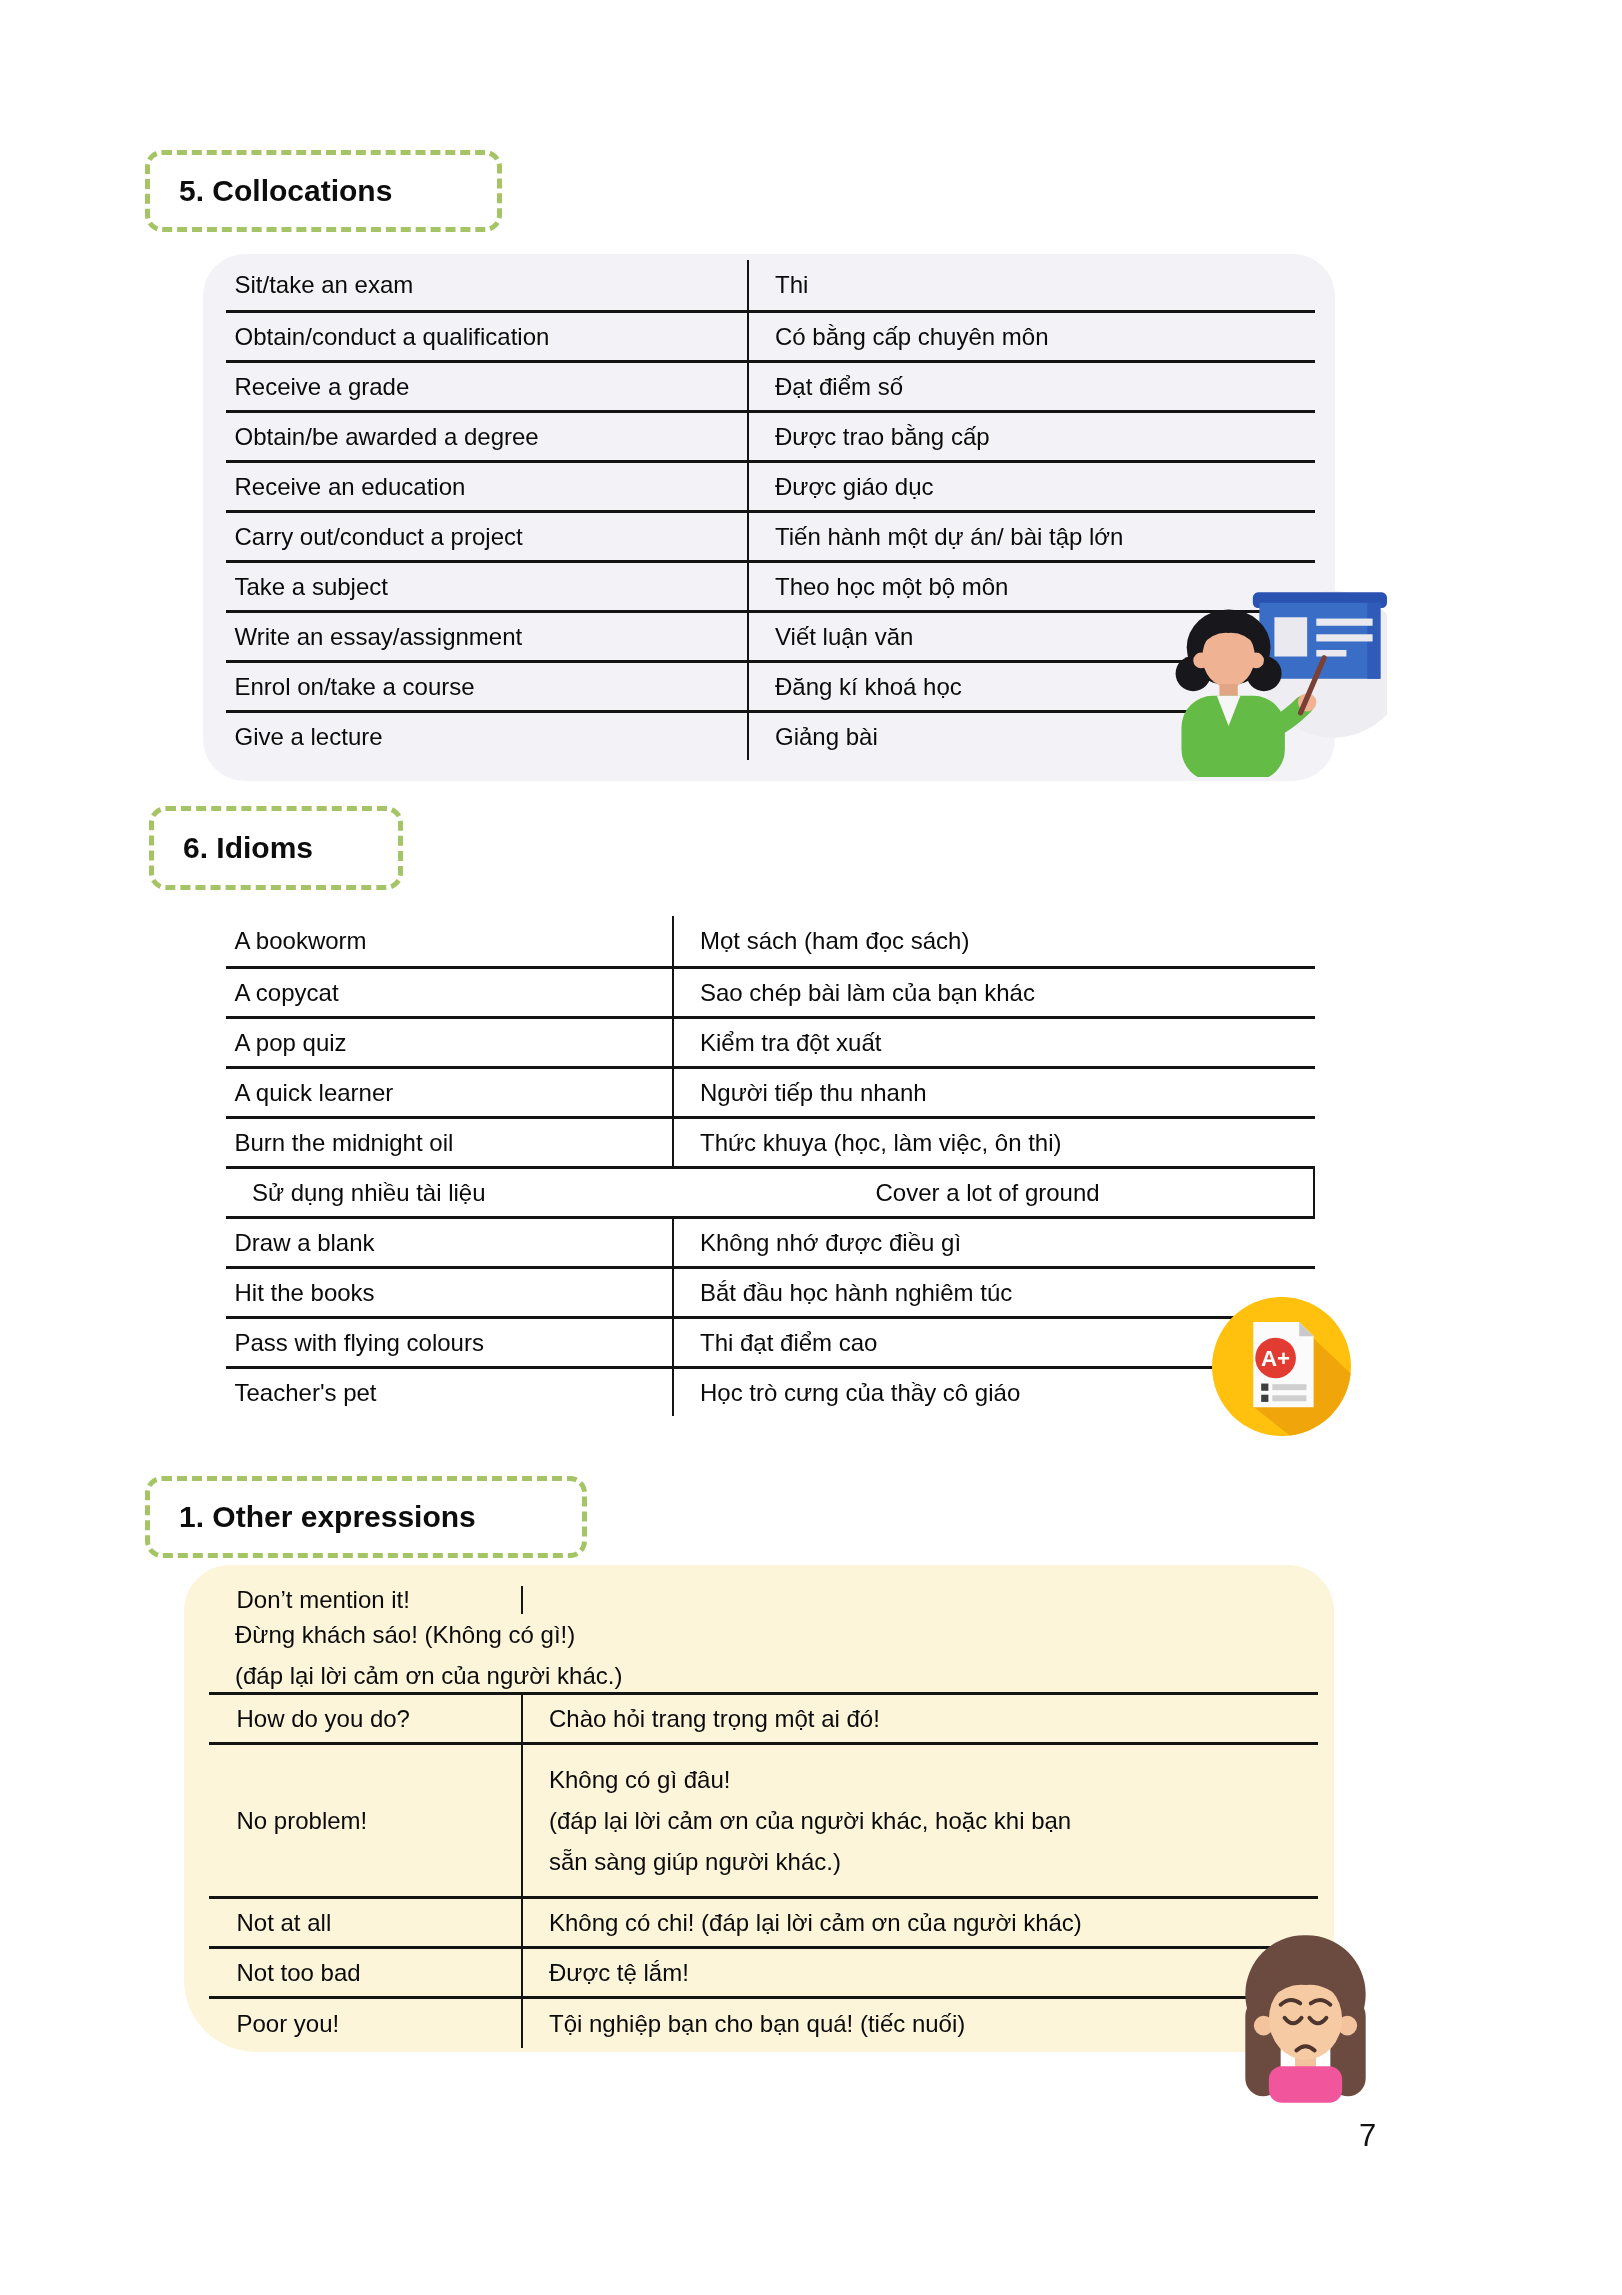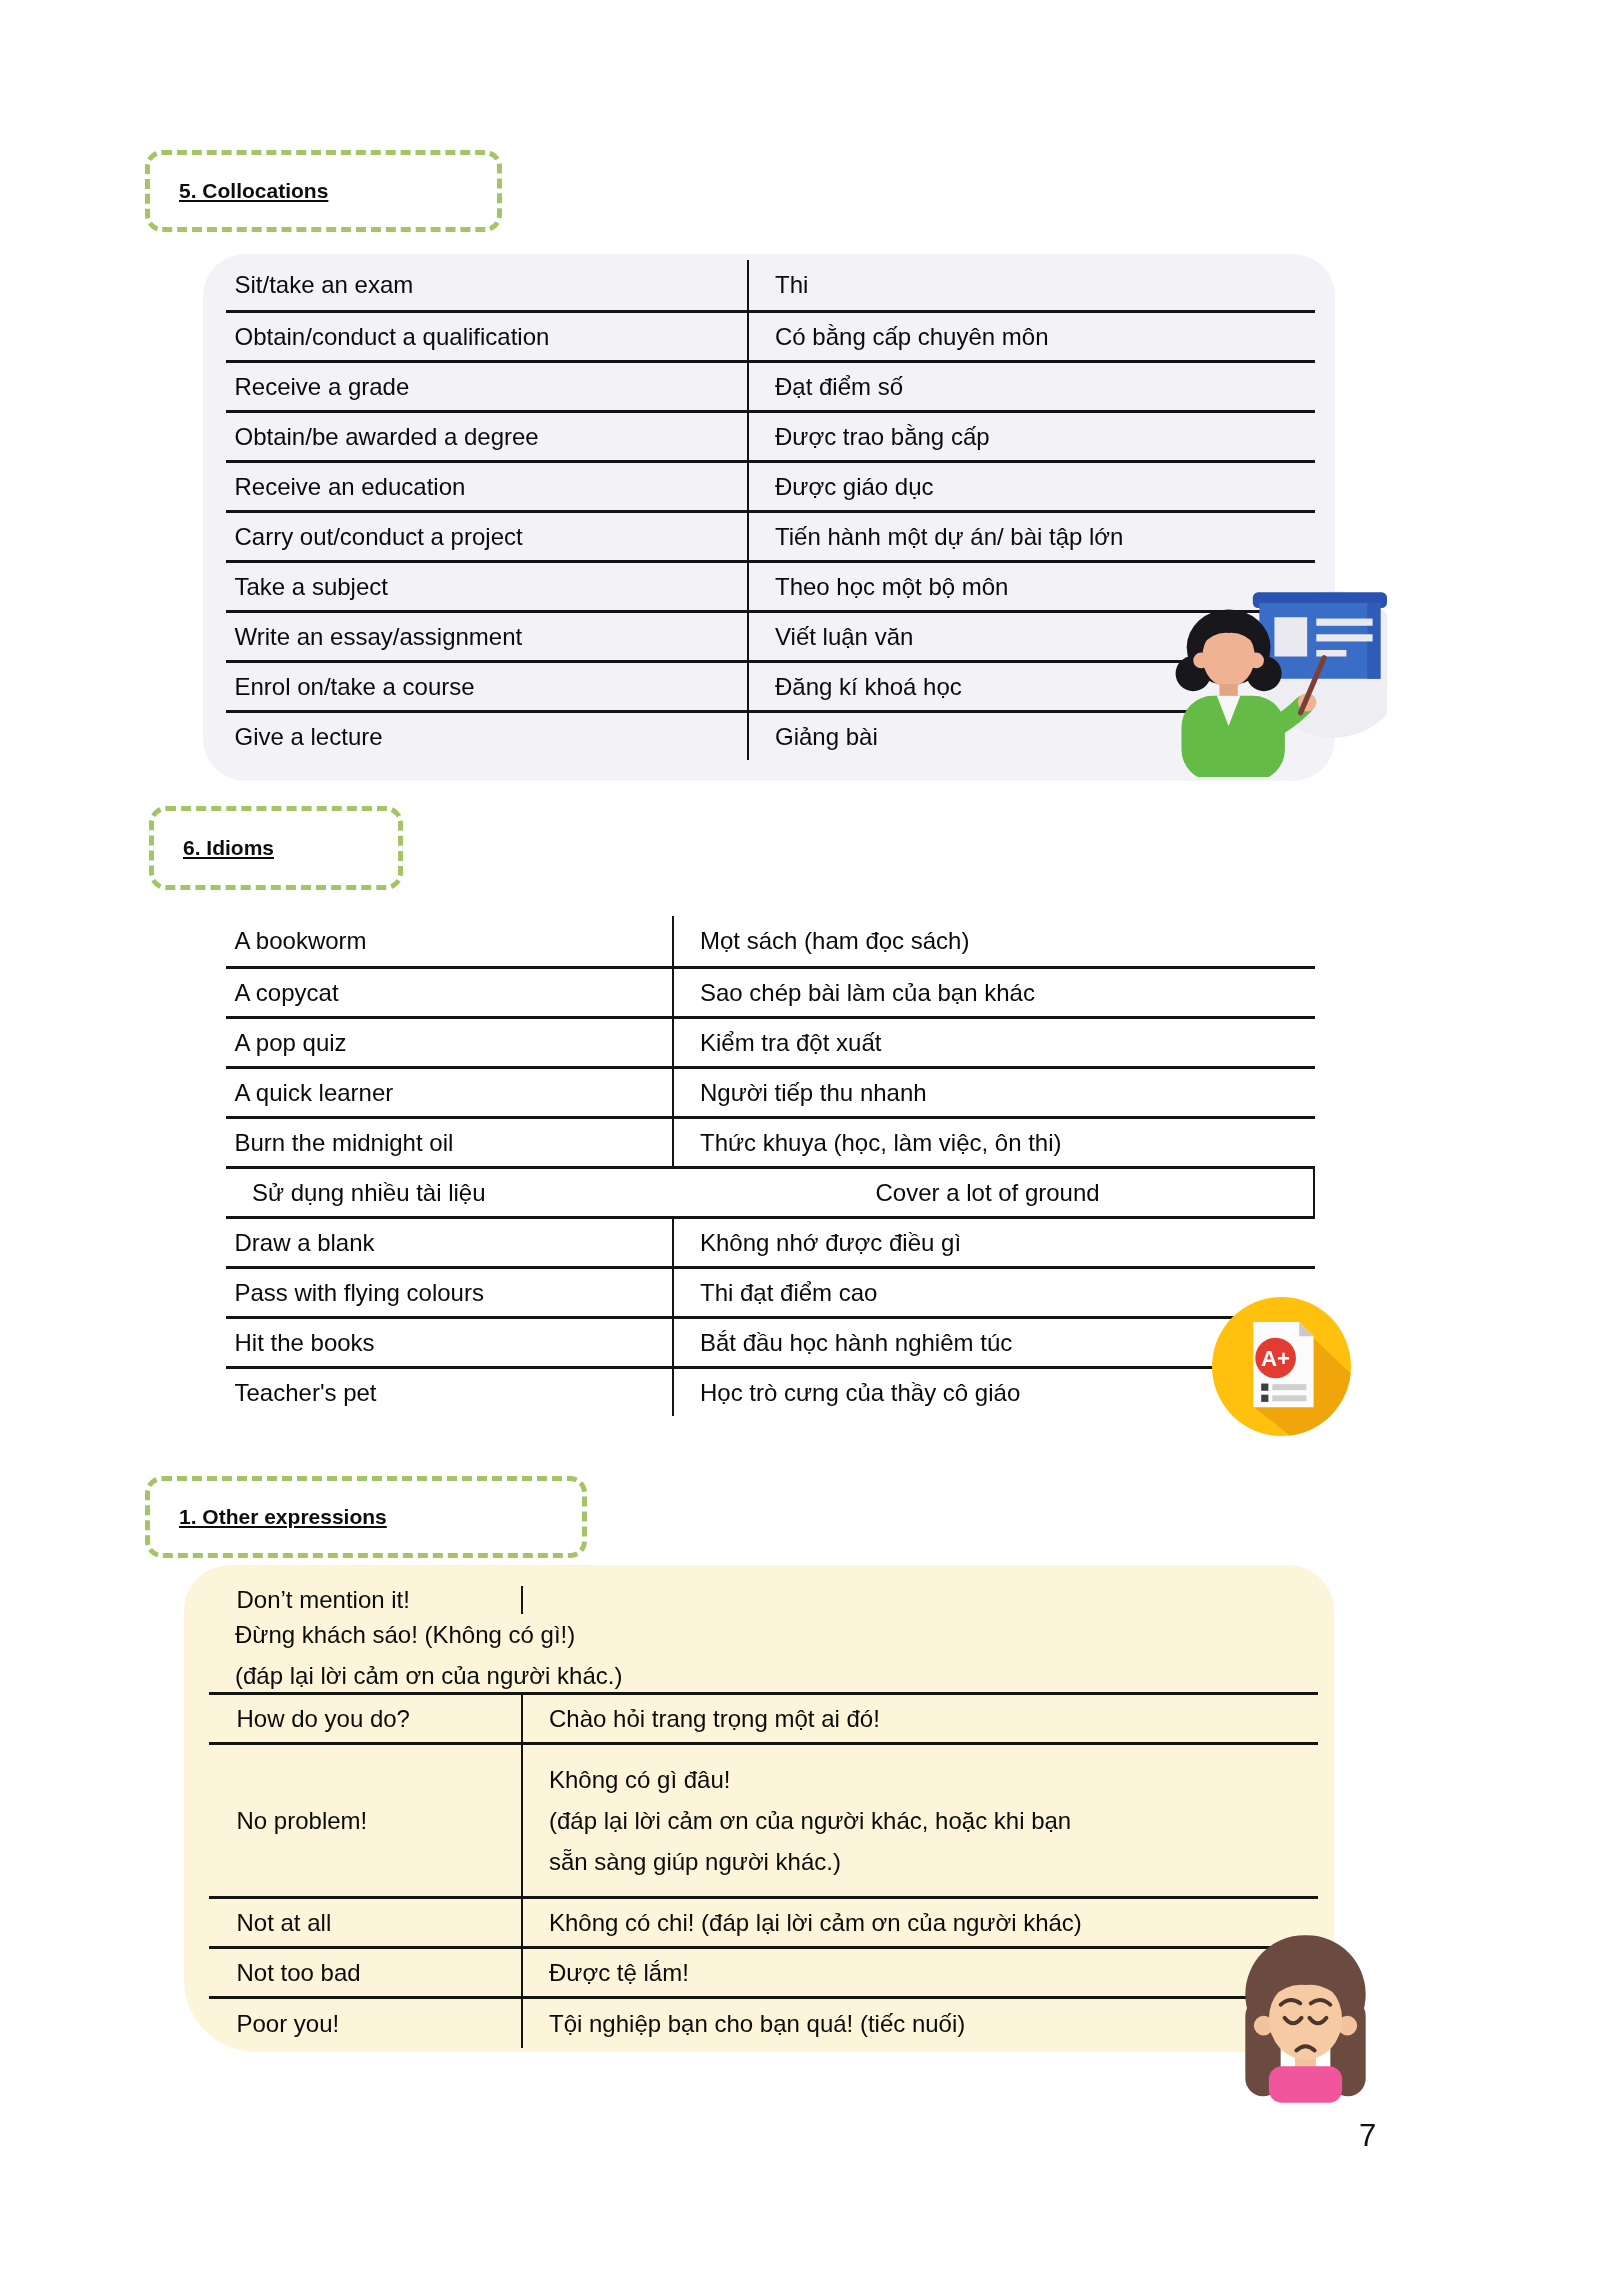--- a/index.html
+++ b/index.html
@@ -7,21 +7,21 @@
     position:relative;width:1622px;height:2295px;background:#ffffff;overflow:hidden;
     font-family:"Liberation Sans","DejaVu Sans",sans-serif;color:#101010;
   }
   
   .section-box{
     position:absolute;box-sizing:border-box;
     border:5.9px dashed #a4c465;border-radius:17px;
     display:flex;align-items:center;
     padding-left:29px;background:#ffffff;
   }
-  .section-box .title{font-size:21px;font-weight:bold;color:#0d0d0d;letter-spacing:0;text-decoration:underline;}
+  .section-box .title{font-size:30px;font-weight:bold;color:#0d0d0d;letter-spacing:0;}
   #box-collocations{left:145px;top:150px;width:357px;height:82px;}
   #box-idioms{left:149px;top:806px;width:254px;height:84px;}
   #box-other{left:145px;top:1476px;width:442px;height:82px;}
 
   
   .soft-bg{position:absolute;z-index:0;}
   #bg-collocations{left:203px;top:254px;width:1132px;height:527px;background:#f3f2f7;border-radius:42px;}
   #bg-other{left:184px;top:1565px;width:1150px;height:487px;background:#fcf5da;border-radius:46px 46px 46px 72px;}
 
   
@@ -154,26 +154,26 @@
       </div>
     <div class="row">
         <div class="cell vi">Sử dụng nhiều tài liệu</div>
         <div class="cell en">Cover a lot of ground</div>
       </div>
     <div class="row">
         <div class="cell en">Draw a blank</div>
         <div class="cell vi">Không nhớ được điều gì</div>
       </div>
     <div class="row">
+        <div class="cell en">Hit the books</div>
+        <div class="cell vi">Bắt đầu học hành nghiêm túc</div>
+      </div>
+    <div class="row">
         <div class="cell en">Pass with flying colours</div>
         <div class="cell vi">Thi đạt điểm cao</div>
-      </div>
-    <div class="row">
-        <div class="cell en">Hit the books</div>
-        <div class="cell vi">Bắt đầu học hành nghiêm túc</div>
       </div>
     <div class="row">
         <div class="cell en">Teacher's pet</div>
         <div class="cell vi">Học trò cưng của thầy cô giáo</div>
       </div>
   </div>
 
   <svg class="illus" id="aplus-illus" width="139" height="139" viewBox="0 0 212 212">
     <defs>
         <clipPath id="aplus-clip">

